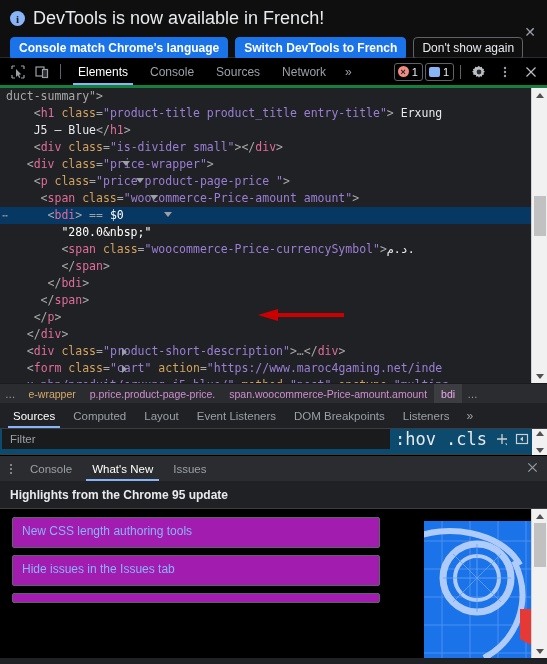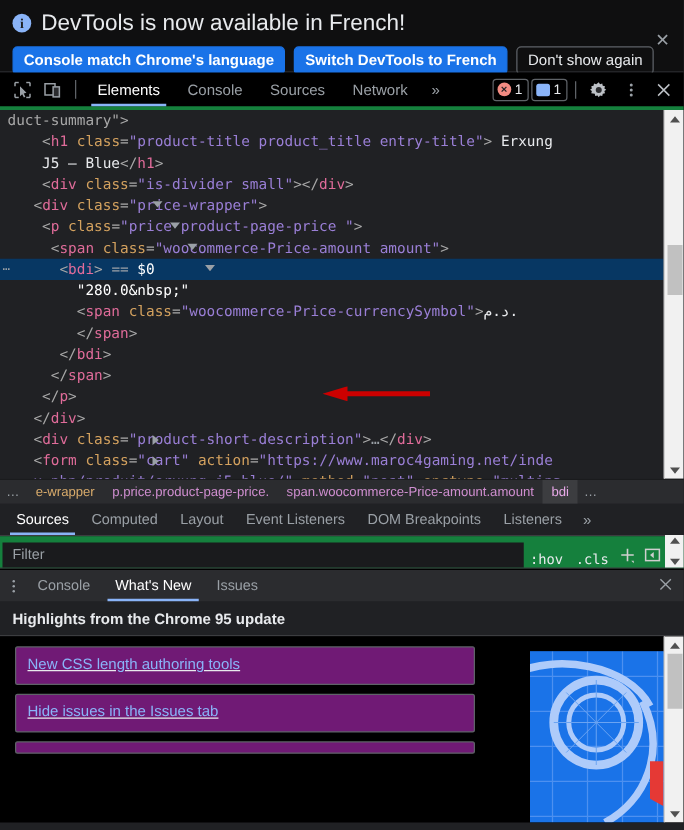--- a/index.html
+++ b/index.html
@@ -197,32 +197,32 @@
   }
   .stab.active { color: #ffffff; }
   .stab.active::after {
     content: ""; position: absolute; left: 4px; right: 4px; bottom: 0;
     height: 2px; background: #8ab4f8;
   }
   .stab-more { color: #9aa0a6; font-size: 12px; padding: 0 8px; cursor: pointer; }
 
   
   .filterrow {
-    height: 26px; background: #15803d; display: flex; align-items: flex-end;
+    height: 26px; background: #0c4a6e; display: flex; align-items: flex-start;
     border-bottom: 1px solid #3c3d40; position: relative;
   }
   .filter-input {
     flex: 1; height: 20px; margin: 0 0 0 2px;
     background: #1a1b1d; border: none; outline: none;
     color: #e8eaed; font-size: 11.5px; padding: 0 8px;
     font-family: "Liberation Sans", sans-serif;
   }
   .filter-input::placeholder { color: #9aa0a6; }
   .f-btn {
-    font-family: "DejaVu Sans Mono", monospace; font-size: 11px;
+    font-family: "DejaVu Sans Mono", monospace; font-size: 17px;
     color: #e8eaed; padding: 0 5px; cursor: pointer;
   }
   .f-icon {
     width: 20px; height: 20px; display: flex; align-items: center;
     justify-content: center; color: #cfcfcf; cursor: pointer; font-size: 13px;
   }
   .f-sb {
     width: 15px; height: 26px; background: #f1f1f1;
     display: flex; flex-direction: column; justify-content: space-between;
     align-items: center; padding: 2px 0;
@@ -259,23 +259,22 @@
     background: #202124; color: #e8eaed; font-size: 12px; font-weight: bold;
     padding: 7px 10px 6px 10px; border-bottom: 1px solid #3c3d40;
   }
   .whatsnew-body {
     background: #000000; position: relative; height: 149px; overflow: hidden;
     display: flex;
   }
   .cards { padding: 8px 0 0 12px; width: 380px; }
   .card {
     border: 1px solid #5f6368; border-radius: 2px;
-    padding: 6px 9px 7px 9px; margin-bottom: 7px; background: #701a75;
+    padding: 6px 9px 7px 9px; margin-bottom: 7px; background: #a21caf;
     cursor: pointer;
-    text-decoration: underline;
   }
   .card-title {
     color: #8ab4f8; font-size: 12px; margin-bottom: 2px;
   }
   .card-desc { color: #bdc1c6; font-size: 11.5px; line-height: 14px; }
   .wn-image {
     position: absolute; left: 424px; top: 12px; width: 107px; height: 137px;
     overflow: hidden; background: #1a73e8;
   }
   .wn-sb {

